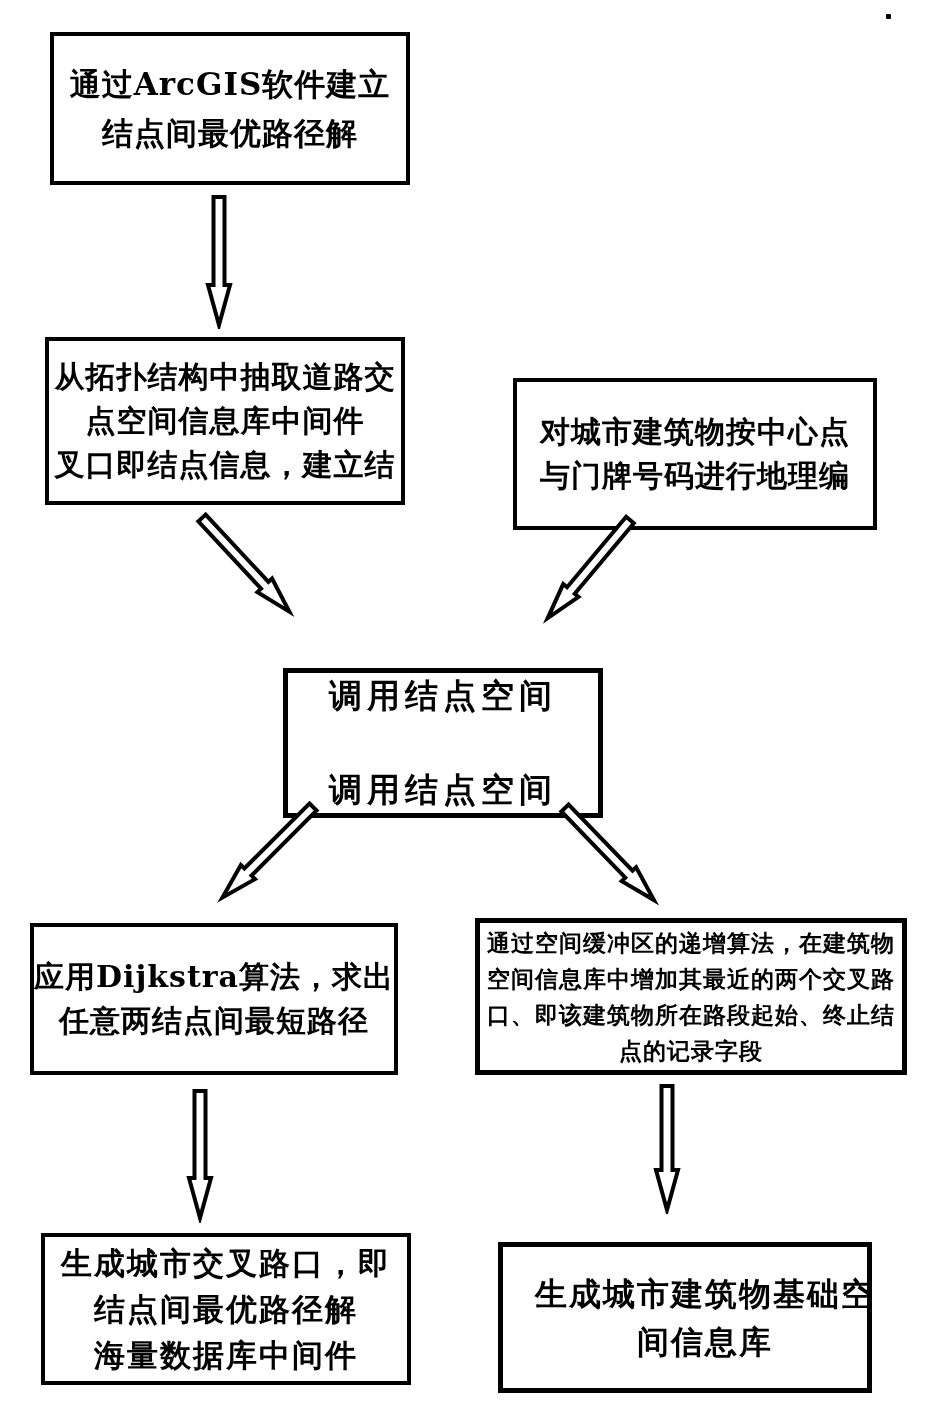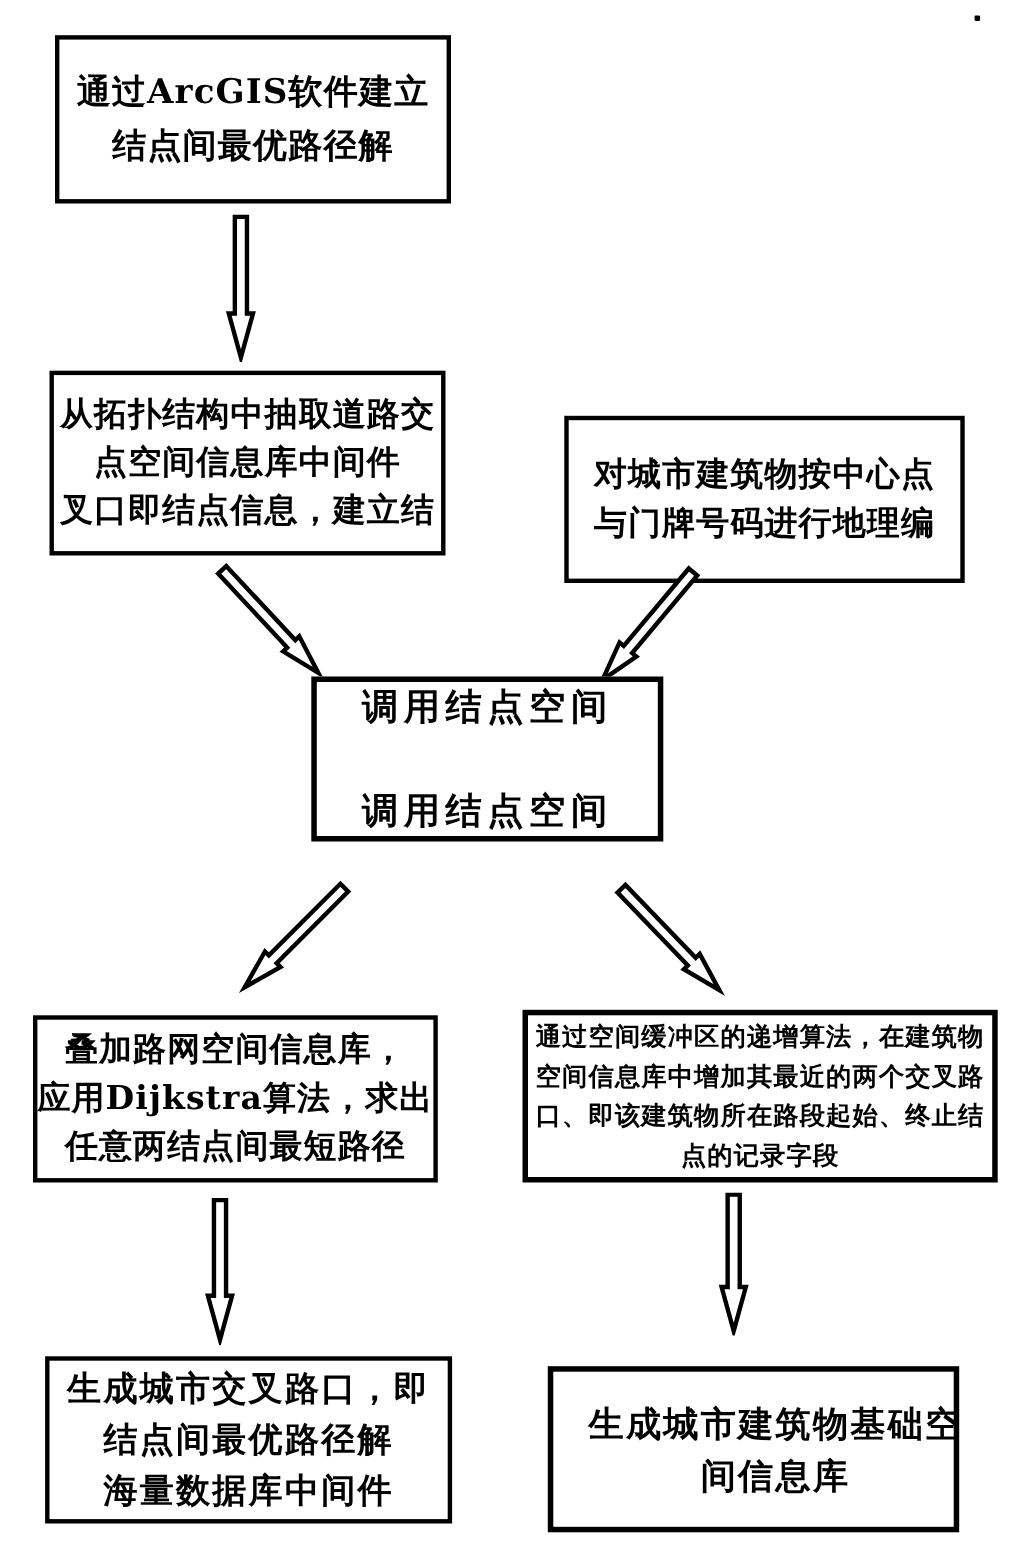--- a/index.html
+++ b/index.html
@@ -23,21 +23,21 @@
     align-items: center;
     text-align: center;
     font-weight: 700;
   }
   .ln { white-space: nowrap; }
 
   
   .n1 { left: 50px;  top: 32px;   width: 360px; height: 153px; font-size: 31px; line-height: 49px; letter-spacing: 1px; }
   .n2 { left: 45px;  top: 337px;  width: 360px; height: 168px; font-size: 30px; line-height: 44px; letter-spacing: 1px; }
   .n3 { left: 513px; top: 338px;  width: 364px; height: 152px; font-size: 30px; line-height: 44px; letter-spacing: 1px; margin-top: 40px; }
-  .n4 { left: 283px; top: 615px;  width: 320px; height: 150px; font-size: 33px; line-height: 50px; letter-spacing: 5px; border-width: 5px; gap: 44px; }
+  .n4 { left: 283px; top: 668px;  width: 320px; height: 150px; font-size: 33px; line-height: 50px; letter-spacing: 5px; border-width: 5px; gap: 44px; }
   .n5 { left: 30px;  top: 923px;  width: 368px; height: 152px; font-size: 30px; line-height: 44px; letter-spacing: 1px; }
   .n6 { left: 475px; top: 918px;  width: 432px; height: 157px; font-size: 23px; line-height: 36px; letter-spacing: 1px; border-width: 5px; }
   .n7 { left: 25px;  top: 1233px; width: 370px; height: 152px; font-size: 31px; line-height: 46px; letter-spacing: 2px; margin-left: 16px; }
   .n8 { left: 498px; top: 1242px; width: 374px; height: 151px; font-size: 32px; line-height: 48px; letter-spacing: 2px; border-width: 5px; padding-left: 40px; }
 
   .ar { position: absolute; }
   .a1 { left: 189px; top: 195px; }
   .a2 { left: 150px; top: 505px; }
   .a3 { left: 500px; top: 508px; }
   .a4 { left: 190px; top: 795px; }
@@ -95,21 +95,20 @@
 
   <svg class="ar a4" width="180" height="130" viewBox="0 0 180 130">
     <polygon points="118,12 128,12 128,104 133,104 123,140 113,104 118,104" transform="rotate(45 123 12)"></polygon>
   </svg>
 
   <svg class="ar a5" width="180" height="130" viewBox="0 0 180 130">
     <polygon points="20,12 30,12 30,104 35,104 25,140 15,104 20,104" transform="rotate(-44 25 12)"></polygon>
   </svg>
 
   <div class="node n5">
-    <div class="ln">叠加路网空间信息库，</div>
     <div class="ln">应用Dijkstra算法，求出</div>
     <div class="ln">任意两结点间最短路径</div>
   </div>
 
   <div class="node n6">
     <div class="ln">通过空间缓冲区的递增算法，在建筑物</div>
     <div class="ln">空间信息库中增加其最近的两个交叉路</div>
     <div class="ln">口、即该建筑物所在路段起始、终止结</div>
     <div class="ln">点的记录字段</div>
   </div>

